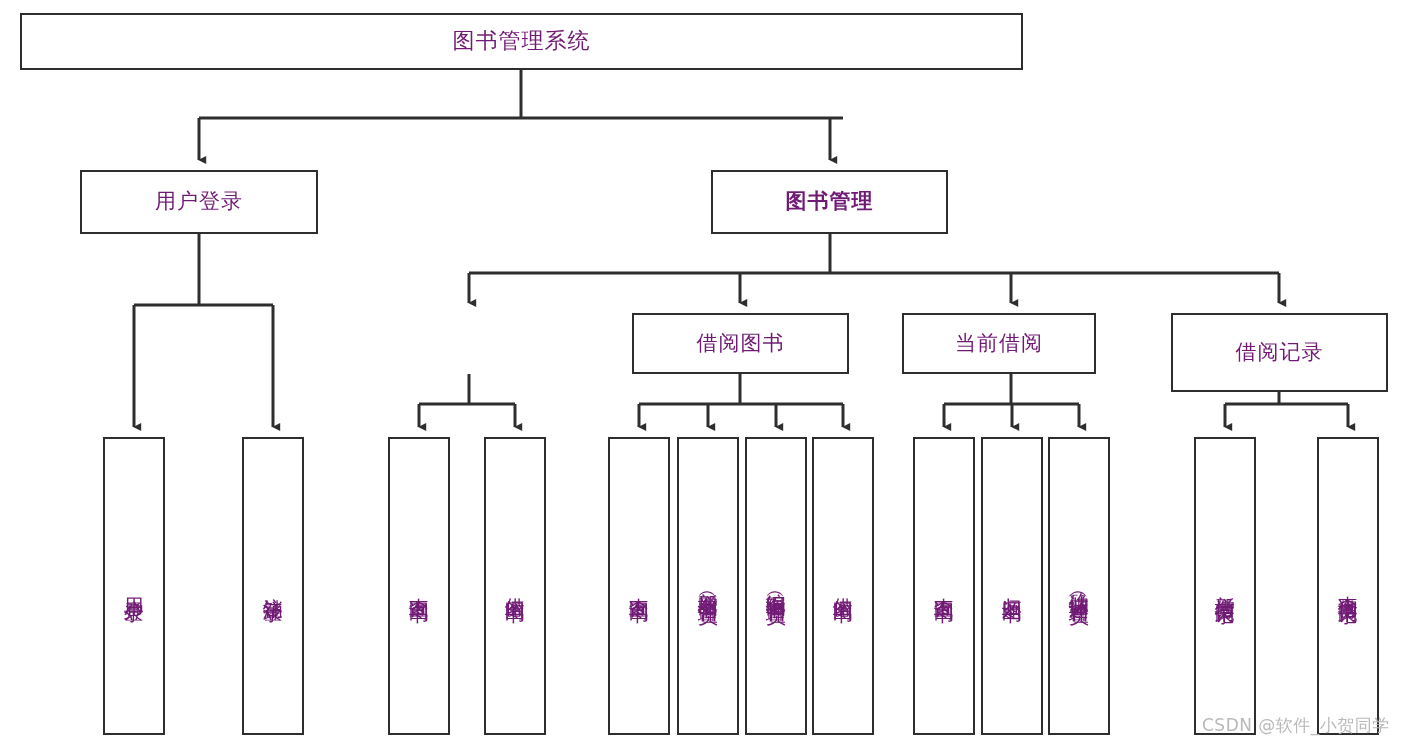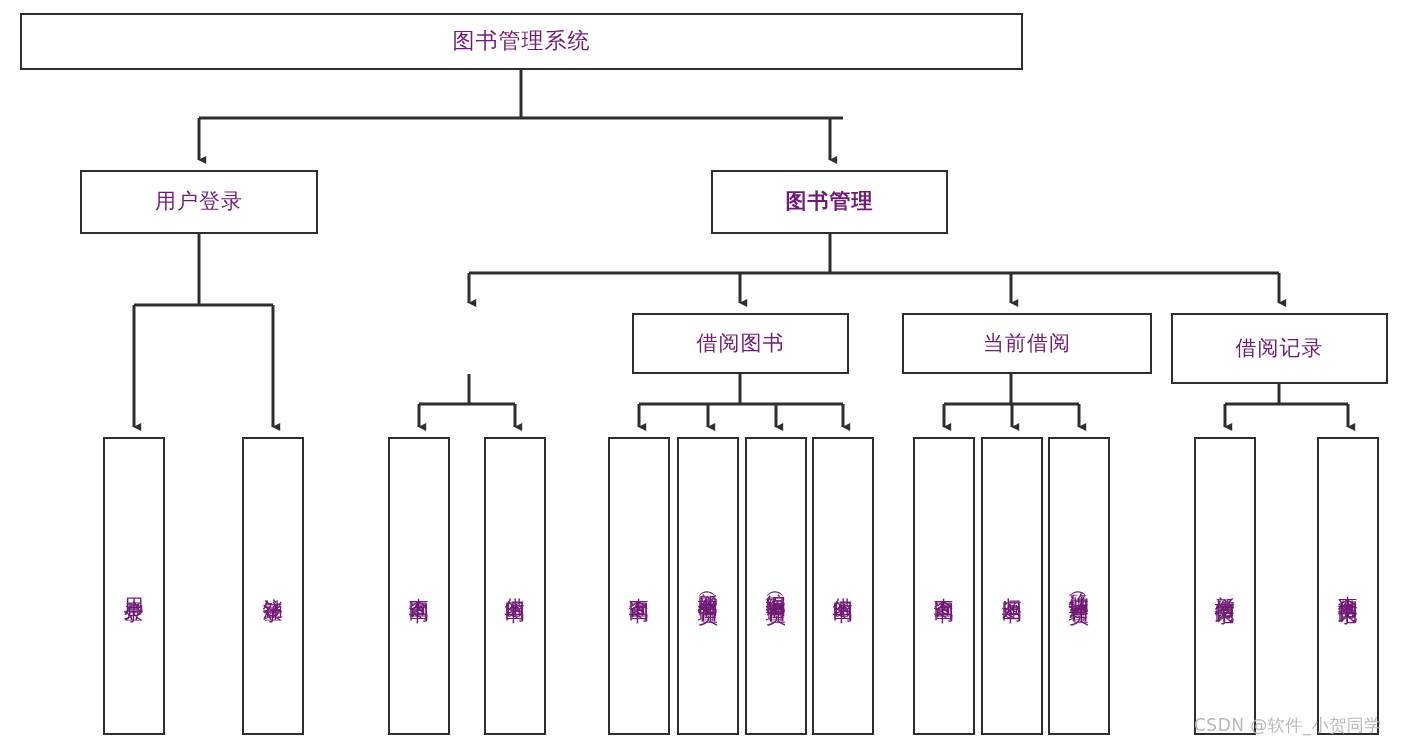--- a/index.html
+++ b/index.html
@@ -117,22 +117,22 @@
       <path d="M1348,404 L1348,427" marker-end="url(#arrow)"></path>
     </g>
   </svg>
 
   <div class="node h root" id="n-root" style="left: 20px; top: 13px; width: 1003px; height: 57px;">图书管理系统</div>
 
   <div class="node h" id="n-l2-0" style="left: 80px; top: 170px; width: 238px; height: 64px;">用户登录</div>
   <div class="node h" id="n-l2-1" style="left: 711px; top: 170px; width: 237px; height: 64px; font-weight: bold;">图书管理</div>
 
   <div class="node h" id="n-l3-1" style="left: 632px; top: 313px; width: 217px; height: 61px;">借阅图书</div>
-  <div class="node h" id="n-l3-2" style="left: 902px; top: 313px; width: 250px; height: 61px;">当前借阅</div>
-  <div class="node h" id="n-l3-3" style="left: 1171px; top: 313px; width: 217px; height: 71px;">借阅记录</div>
+  <div class="node h" id="n-l3-2" style="left: 902px; top: 313px; width: 194px; height: 61px;">当前借阅</div>
+  <div class="node h" id="n-l3-3" style="left: 1171px; top: 313px; width: 217px; height: 79px;">借阅记录</div>
 
   <div class="node v" id="n-lf-0" style="left: 103px; top: 437px; width: 62px; height: 298px;">
       <span class="vtext">用户登录</span>
     </div>
   <div class="node v" id="n-lf-1" style="left: 242px; top: 437px; width: 62px; height: 298px;">
       <span class="vtext">注销登录</span>
     </div>
   <div class="node v" id="n-lf-2" style="left: 388px; top: 437px; width: 62px; height: 298px;">
       <span class="vtext">查询图书</span>
     </div>
@@ -160,14 +160,14 @@
   <div class="node v" id="n-lf-10" style="left: 1048px; top: 437px; width: 62px; height: 298px;">
       <span class="vtext">确认归还（管理员）</span>
     </div>
   <div class="node v" id="n-lf-11" style="left: 1194px; top: 437px; width: 62px; height: 298px;">
       <span class="vtext">新增借阅记录</span>
     </div>
   <div class="node v" id="n-lf-12" style="left: 1317px; top: 437px; width: 62px; height: 298px;">
       <span class="vtext">查询借阅记录</span>
     </div>
 
-  <div class="watermark" style="left: 1194px; top: 714px;">CSDN @软件_小贺同学</div>
+  <div class="watermark" style="left: 1194px; top: 714px; padding-left: 8px;">CSDN @软件_小贺同学</div>
 </div>
 
 </body></html>

